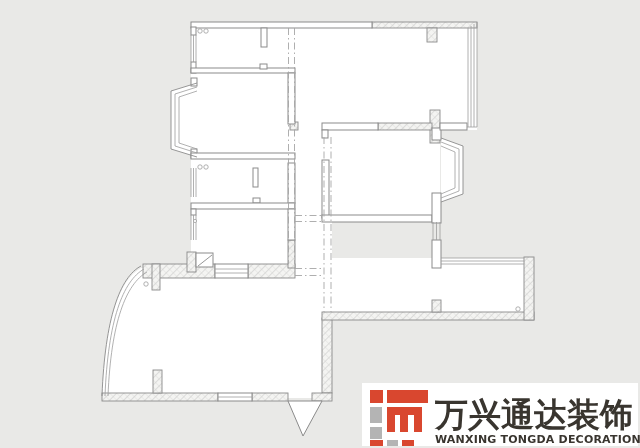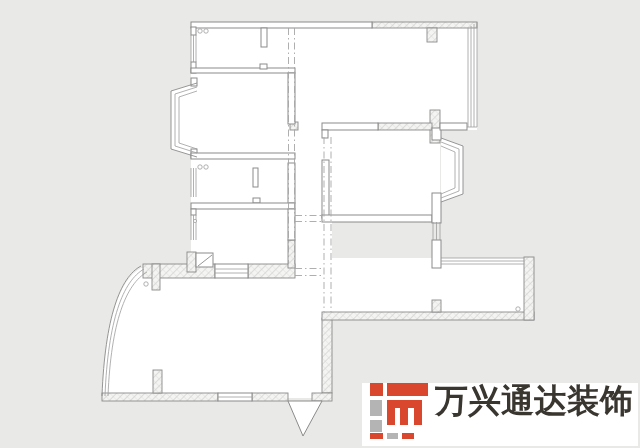--- a/index.html
+++ b/index.html
@@ -16,21 +16,21 @@
   .wall{fill:var(--paper);stroke:var(--line);stroke-width:1;}
   .hwall{fill:url(#hx);stroke:var(--line);stroke-width:.9;}
   .roomfill{fill:var(--paper);stroke:none;}
   .wline{stroke:var(--line-light);stroke-width:.8;fill:none;}
   .thin{stroke:var(--line);stroke-width:.9;fill:none;}
   .dashline{stroke:var(--dash);stroke-width:.9;fill:none;stroke-dasharray:7 3 1.5 3;}
   .hinge{stroke:var(--line-light);stroke-width:.8;fill:var(--paper);}
   
   .logo-panel{
     position:absolute;left:362px;top:383px;right:2px;bottom:2px;
-    background:var(--paper);display:flex;align-items:flex-start;padding:0 0 0 8px;box-sizing:border-box;
+    background:var(--paper);display:flex;align-items:flex-end;padding:0 0 0 8px;box-sizing:border-box;
   }
   .logo-mark{position:relative;width:58px;height:56px;flex:0 0 auto;}
   .logo-mark .blk{position:absolute;}
   .blk.red{background:var(--logo-red);}
   .blk.gray{background:var(--logo-gray);}
   .logo-textcol{margin-left:7px;display:flex;flex-direction:column;justify-content:center;}
   .logo-cn{
     font-size:33px;font-weight:bold;color:var(--logo-text);line-height:36px;
     letter-spacing:0px;white-space:nowrap;
   }
@@ -205,16 +205,17 @@
       <span class="blk red" style="left:17px;top:17px;width:35px;height:8px"></span>
       <span class="blk red" style="left:17px;top:17px;width:8px;height:25px"></span>
       <span class="blk red" style="left:30px;top:17px;width:8px;height:25px"></span>
       <span class="blk red" style="left:44px;top:17px;width:8px;height:25px"></span>
       <span class="blk red" style="left:0;top:50px;width:13px;height:6px"></span>
       <span class="blk gray" style="left:17px;top:50px;width:11px;height:6px"></span>
       <span class="blk red" style="left:32px;top:50px;width:12px;height:6px"></span>
     </div>
     <div class="logo-textcol">
       <div class="logo-cn">万兴通达装饰</div>
+      <div class="logo-en">WANXING TONGDA DECORATION</div>
     </div>
   </div>
 
 </div>
 
 </body></html>

